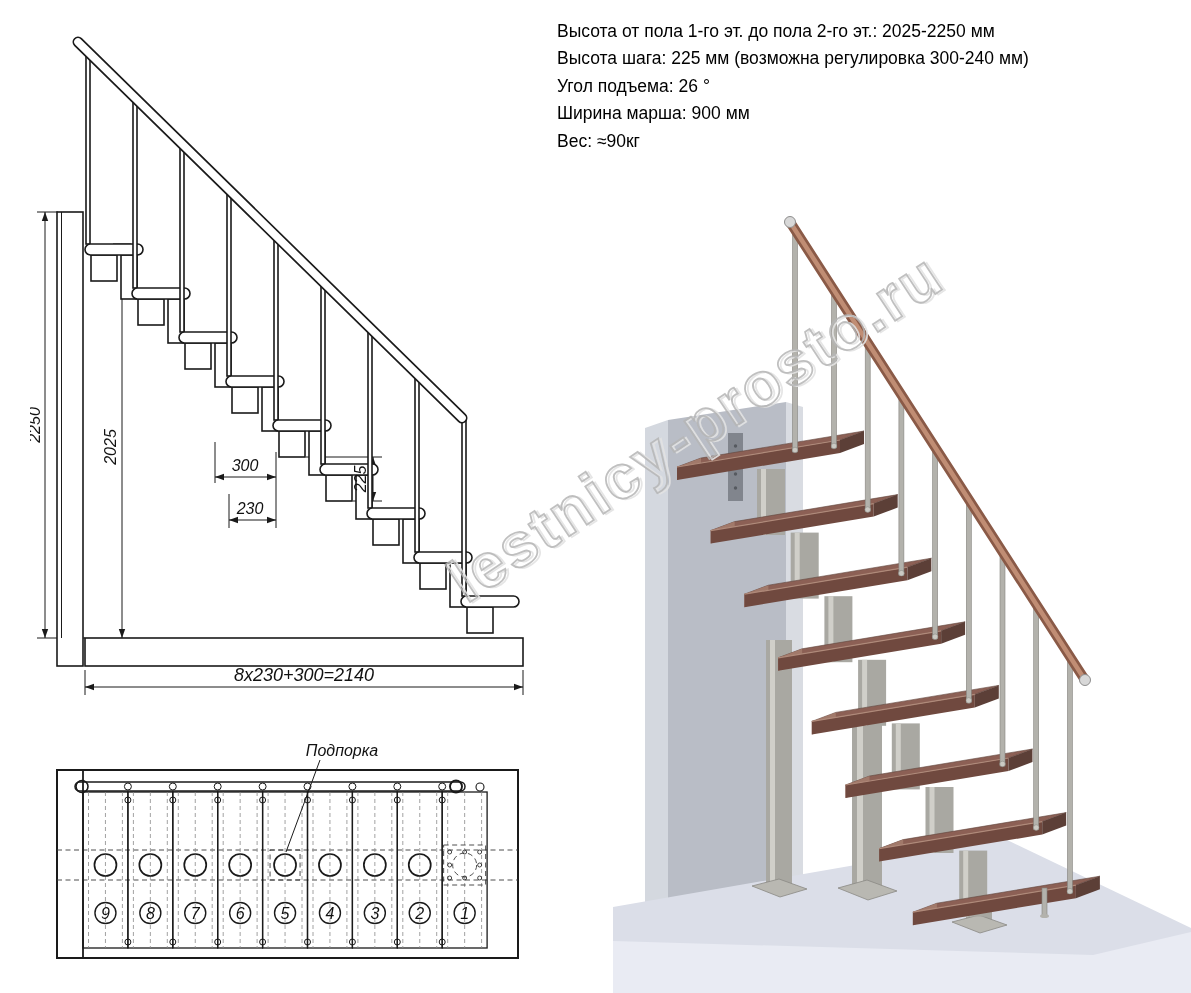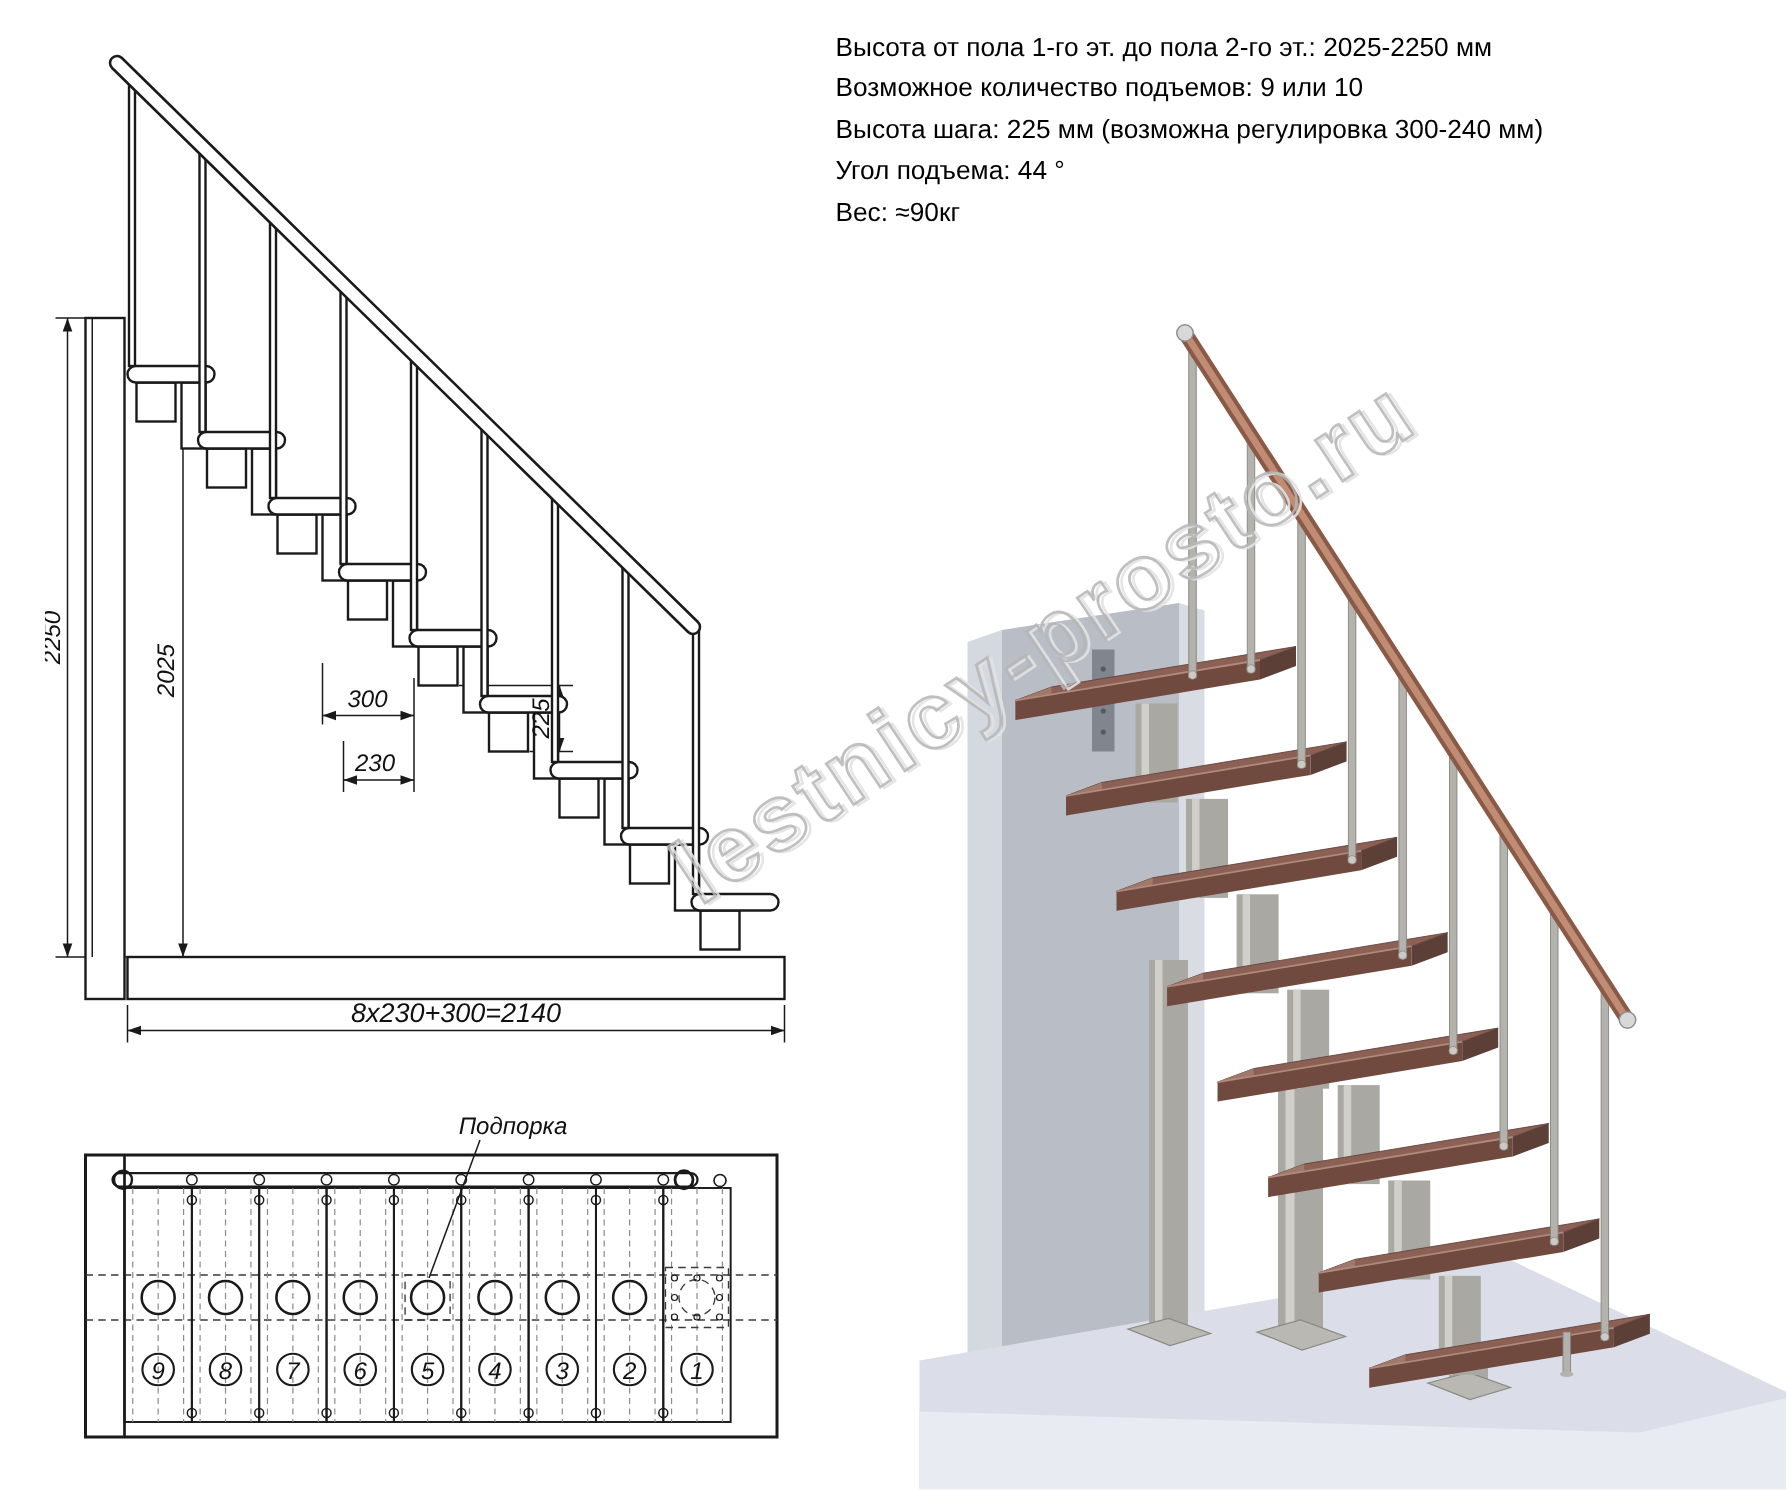--- a/index.html
+++ b/index.html
@@ -24,23 +24,23 @@
   .wm-text{font:bold 62px "Liberation Sans",sans-serif;letter-spacing:3px;
            fill:none;text-anchor:middle;}
 </style>
 </head>
 <body>
 
 <div class="page">
 
   <div class="specs">
     <div class="spec-line">Высота от пола 1-го эт. до пола 2-го эт.: 2025-2250 мм</div>
-    <div class="spec-line">Возможное количество подъемов: 9 или 10</div>
     <div class="spec-line">Высота шага: 225 мм (возможна регулировка 300-240 мм)</div>
-    <div class="spec-line">Угол подъема: 44 °</div>
+    <div class="spec-line">Угол подъема: 26 °</div>
+    <div class="spec-line">Ширина марша: 900 мм</div>
     <div class="spec-line">Вес: ≈90кг</div>
   </div>
 
   <svg id="elev-svg" width="515" height="713" viewBox="0 0 515 713">
 
     <g>
 
       <line class="dim" x1="15" y1="190" x2="15" y2="616"></line>
       <line class="dim" x1="7" y1="190" x2="28" y2="190"></line>
       <line class="dim" x1="7" y1="616" x2="55" y2="616"></line>

